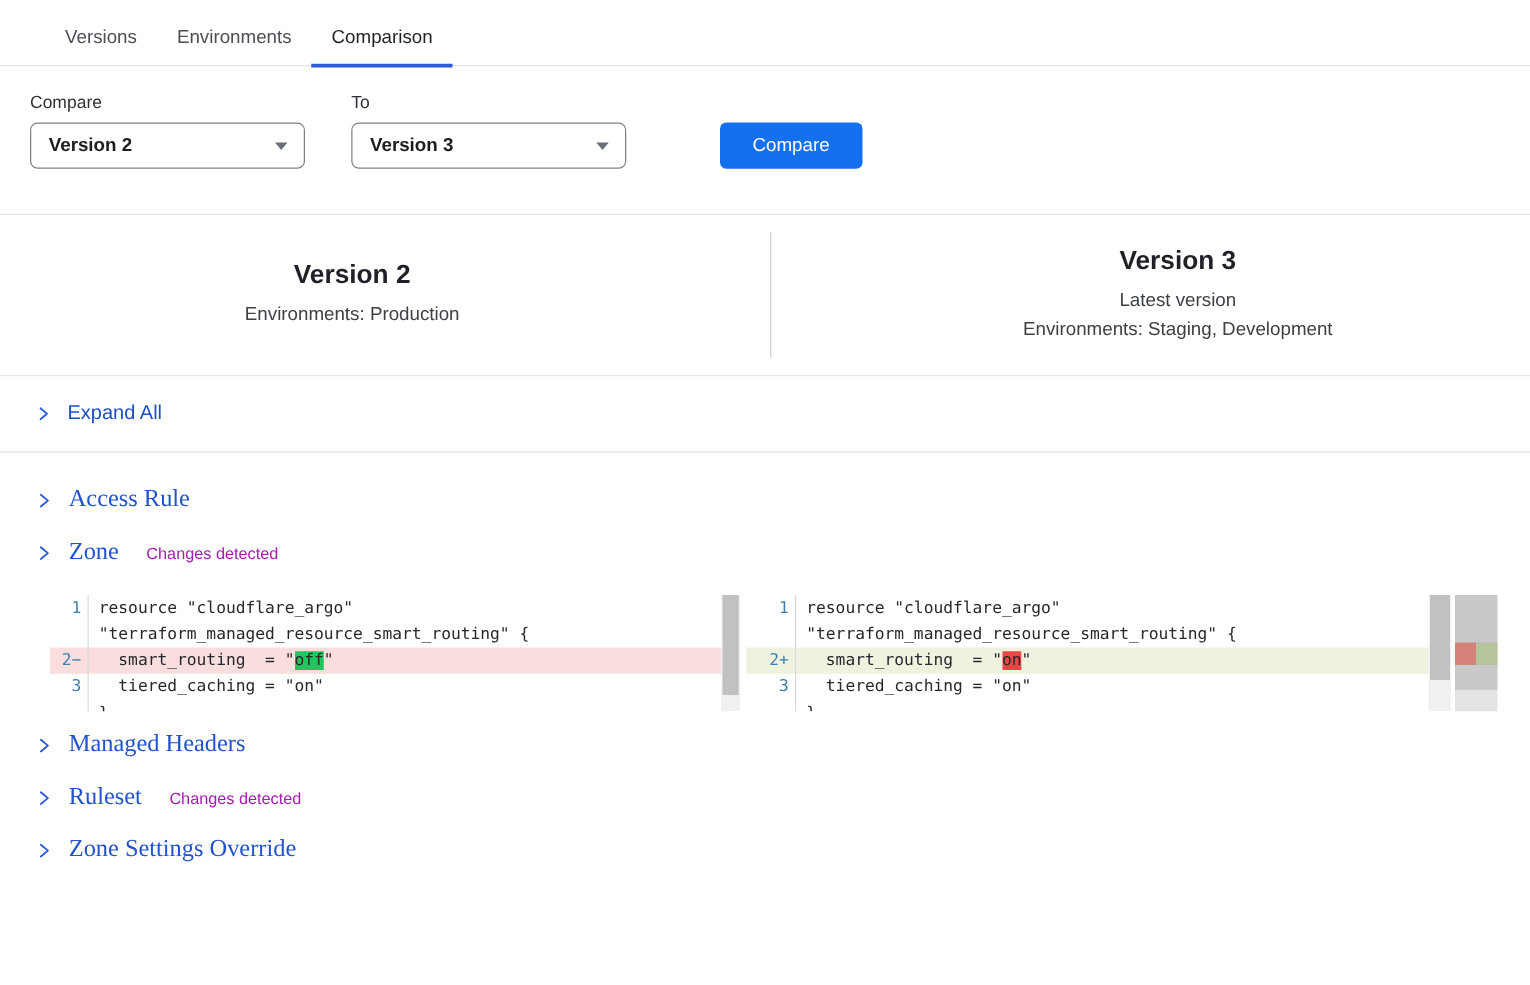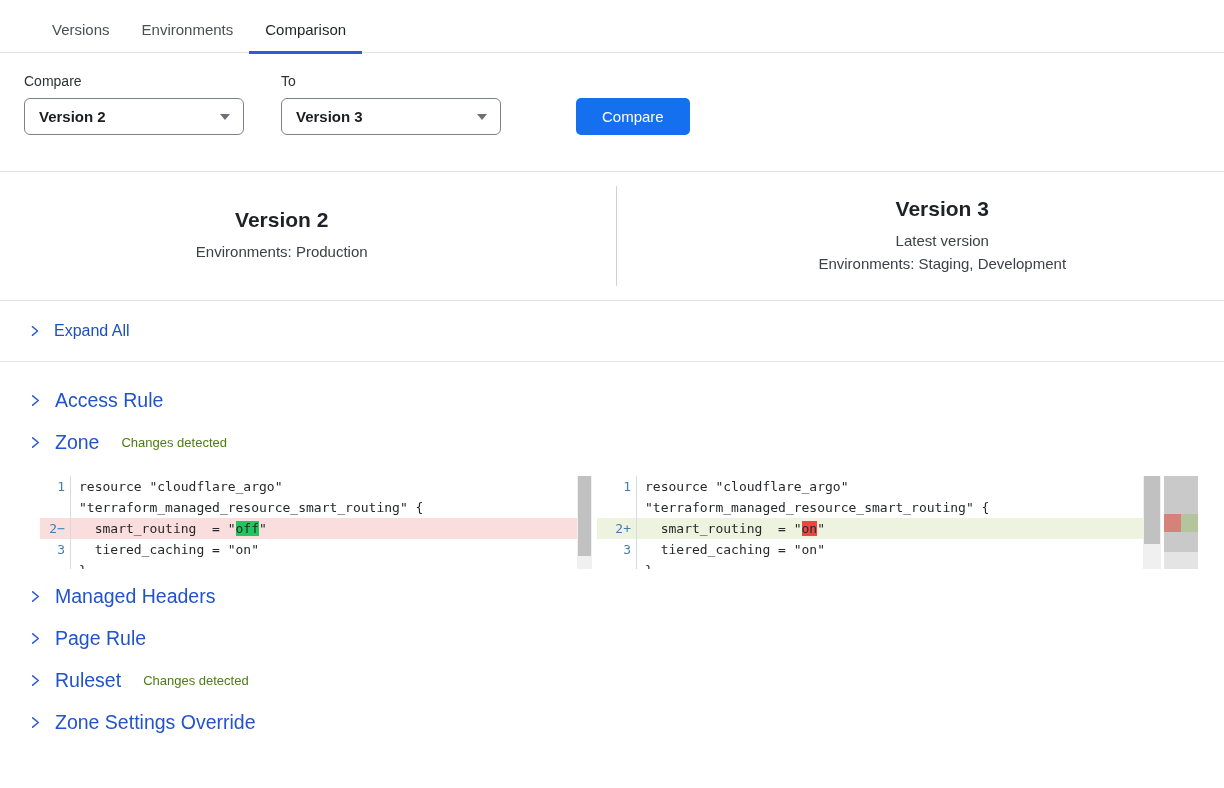--- a/index.html
+++ b/index.html
@@ -45,22 +45,22 @@
   
   .expand-row { display:flex; align-items:center; padding:21px 0 21px 28px;
                 border-bottom:1px solid #e3e4e6; cursor:pointer; }
   .chev { color:#2a5bd0; flex:none; display:inline-flex; }
   .expand-label { margin-left:12px; font-size:16px; color:#1d4fc4; }
 
   
   .sections { padding-left:28px; }
   .section-row { display:flex; align-items:center; height:24px; margin-top:18px; cursor:pointer; }
   .section-row.first { margin-top:26px; }
-  .section-label { margin-left:12px; font-size:19.5px; color:#2153cc; }
-  .badge { margin-left:22px; font-size:13px; color:#4d7c0f; }
+  .section-label { margin-left:12px; font-size:19.5px; color:#2153cc;font-family:Liberation Serif, serif; }
+  .badge { margin-left:22px; font-size:13px; color:#a21caf; }
   .badge:empty { display:none; }
 
   
   .diff-wrap { display:flex; margin:22px 0 15px 12px; }
   .pane { position:relative; height:93px; overflow:hidden; background:#fff;
           font-family:"DejaVu Sans Mono", monospace; font-size:13px; line-height:21px;
           color:#26282b; }
   .pane-left  { width:552px; margin-right:5px; }
   .pane-right { width:564px; margin-right:3px; }
   .pane-inner-l { margin-right:15px; }
@@ -231,29 +231,20 @@
   <div class="section-row" style="margin-top:0;">
     <span class="chev">
       <svg width="15" height="15" viewBox="0 0 16 16">
           <path d="M5 3l6 5-6 5" fill="none" stroke="currentColor" stroke-width="1.6" stroke-linecap="round" stroke-linejoin="round"></path>
         </svg>
     </span>
     <span class="section-label">Managed Headers</span>
 
   </div>
 
-  <div class="section-row">
-    <span class="chev">
-      <svg width="15" height="15" viewBox="0 0 16 16">
-          <path d="M5 3l6 5-6 5" fill="none" stroke="currentColor" stroke-width="1.6" stroke-linecap="round" stroke-linejoin="round"></path>
-        </svg>
-    </span>
-    <span class="section-label">Page Rule</span>
-
-  </div>
 
   <div class="section-row">
     <span class="chev">
       <svg width="15" height="15" viewBox="0 0 16 16">
           <path d="M5 3l6 5-6 5" fill="none" stroke="currentColor" stroke-width="1.6" stroke-linecap="round" stroke-linejoin="round"></path>
         </svg>
     </span>
     <span class="section-label">Ruleset</span>
     <span class="badge">Changes detected</span>
   </div>

